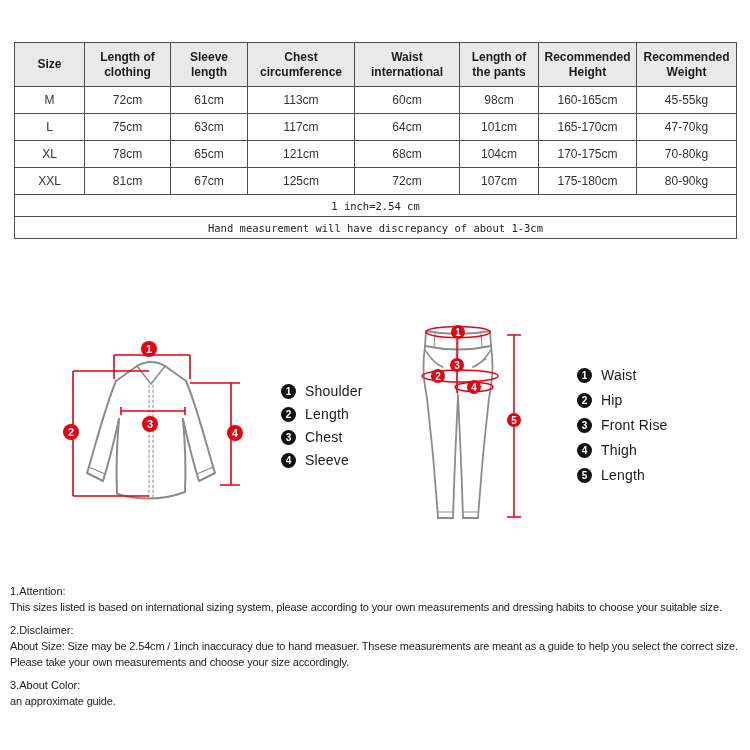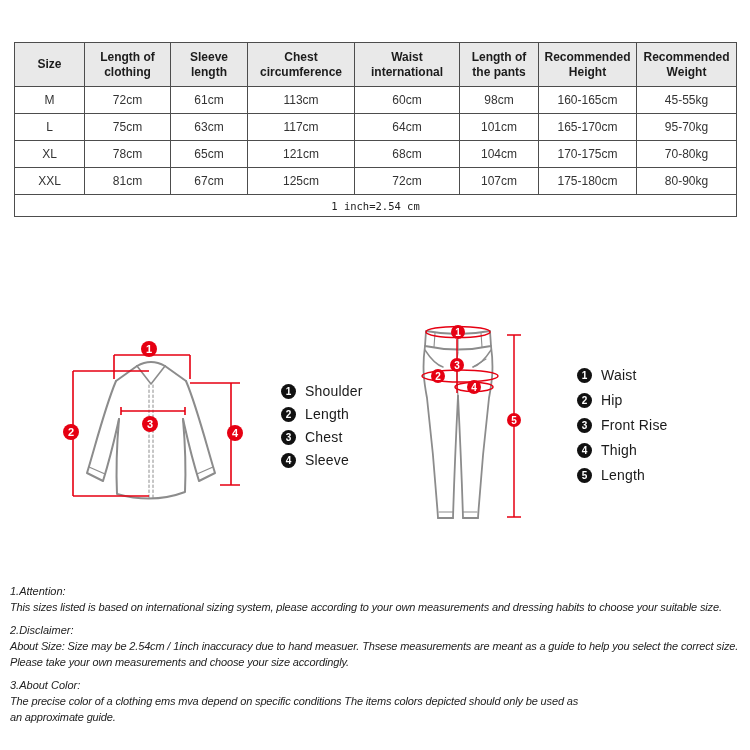--- a/index.html
+++ b/index.html
@@ -32,21 +32,21 @@
   .legend-item { display:flex; align-items:center; height:16px; }
   .badge {
     width:15px; height:15px; border-radius:50%; background:#111; color:#fff;
     display:inline-flex; align-items:center; justify-content:center;
     font-size:10px; font-weight:bold; flex:0 0 15px;
   }
   .legend-label { margin-left:9px; font-size:14px; color:#1a1a1a; letter-spacing:.2px; }
 
   
   .notes { position:absolute; left:10px; top:583px; width:738px; color:#222; }
-  .note-block { margin-bottom:7px;font-style:italic; }
+  .note-block { margin-bottom:7px; }
   .note-heading { font-size:11px; line-height:16px; }
   .note-line { font-size:11px; line-height:16px; letter-spacing:-0.15px; white-space:nowrap; }
 </style>
 </head>
 <body>
 
 <div class="size-table-wrap">
   <table class="size-table">
     <colgroup>
       <col style="width:70px">
@@ -82,21 +82,21 @@
           <td>45-55kg</td>
         </tr>
         <tr>
           <td>L</td>
           <td>75cm</td>
           <td>63cm</td>
           <td>117cm</td>
           <td>64cm</td>
           <td>101cm</td>
           <td>165-170cm</td>
-          <td>95-70kg</td>
+          <td>47-70kg</td>
         </tr>
         <tr>
           <td>XL</td>
           <td>78cm</td>
           <td>65cm</td>
           <td>121cm</td>
           <td>68cm</td>
           <td>104cm</td>
           <td>170-175cm</td>
           <td>70-80kg</td>
@@ -108,20 +108,23 @@
           <td>125cm</td>
           <td>72cm</td>
           <td>107cm</td>
           <td>175-180cm</td>
           <td>80-90kg</td>
         </tr>
       </tbody>
     <tbody>
       <tr>
         <td class="note-cell" colspan="8">1 inch=2.54 cm</td>
+      </tr>
+      <tr>
+        <td class="note-cell" colspan="8">Hand measurement will have discrepancy of about 1-3cm</td>
       </tr>
     </tbody>
   </table>
 </div>
 
 <svg class="shirt-svg" width="215" height="212" viewBox="0 0 215 212">
 
   <g stroke="#8c8c8c" fill="none" stroke-width="2" stroke-linejoin="round" stroke-linecap="round">
     <path d="M87,44 Q101,36 115,44"></path>
     <path d="M87,44 L101,62 L115,44" stroke-width="1.6"></path>
@@ -240,16 +243,15 @@
       <div class="note-heading">1.Attention:</div>
       <div class="note-line">This sizes listed is based on international sizing system, please according to your own measurements and dressing habits to choose your suitable size.</div>
     </div>
     <div class="note-block">
       <div class="note-heading">2.Disclaimer:</div>
       <div class="note-line">About Size: Size may be 2.54cm / 1inch inaccuracy due to hand measuer. Thsese measurements are meant as a guide to help you select the correct size.</div>
       <div class="note-line">Please take your own measurements and choose your size accordingly.</div>
     </div>
     <div class="note-block">
       <div class="note-heading">3.About Color:</div>
-      <div class="note-line">The precise color of a clothing ems mva depend on specific conditions The items colors depicted should only be used as</div>
       <div class="note-line">an approximate guide.</div>
     </div>
   </div>
 
 </body></html>

